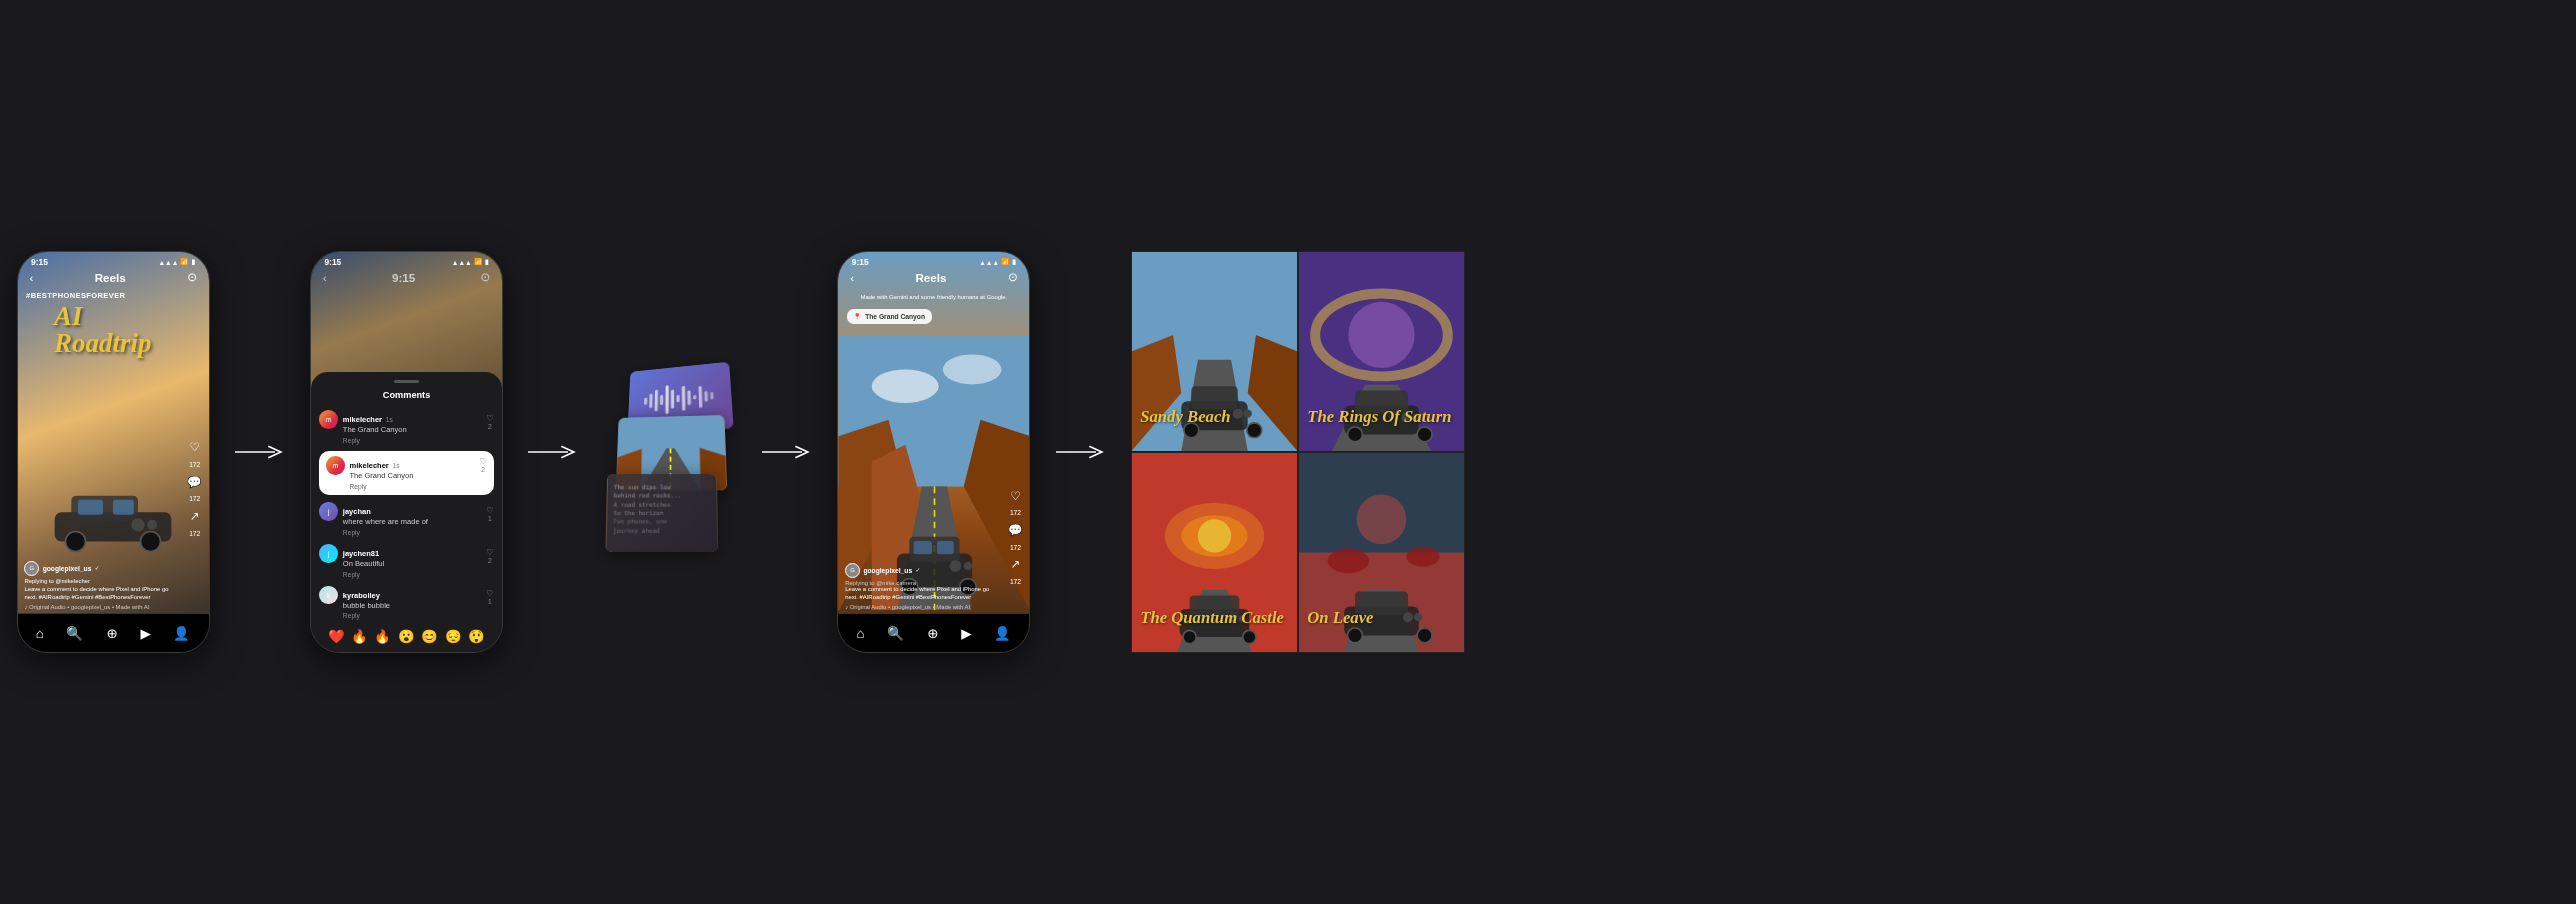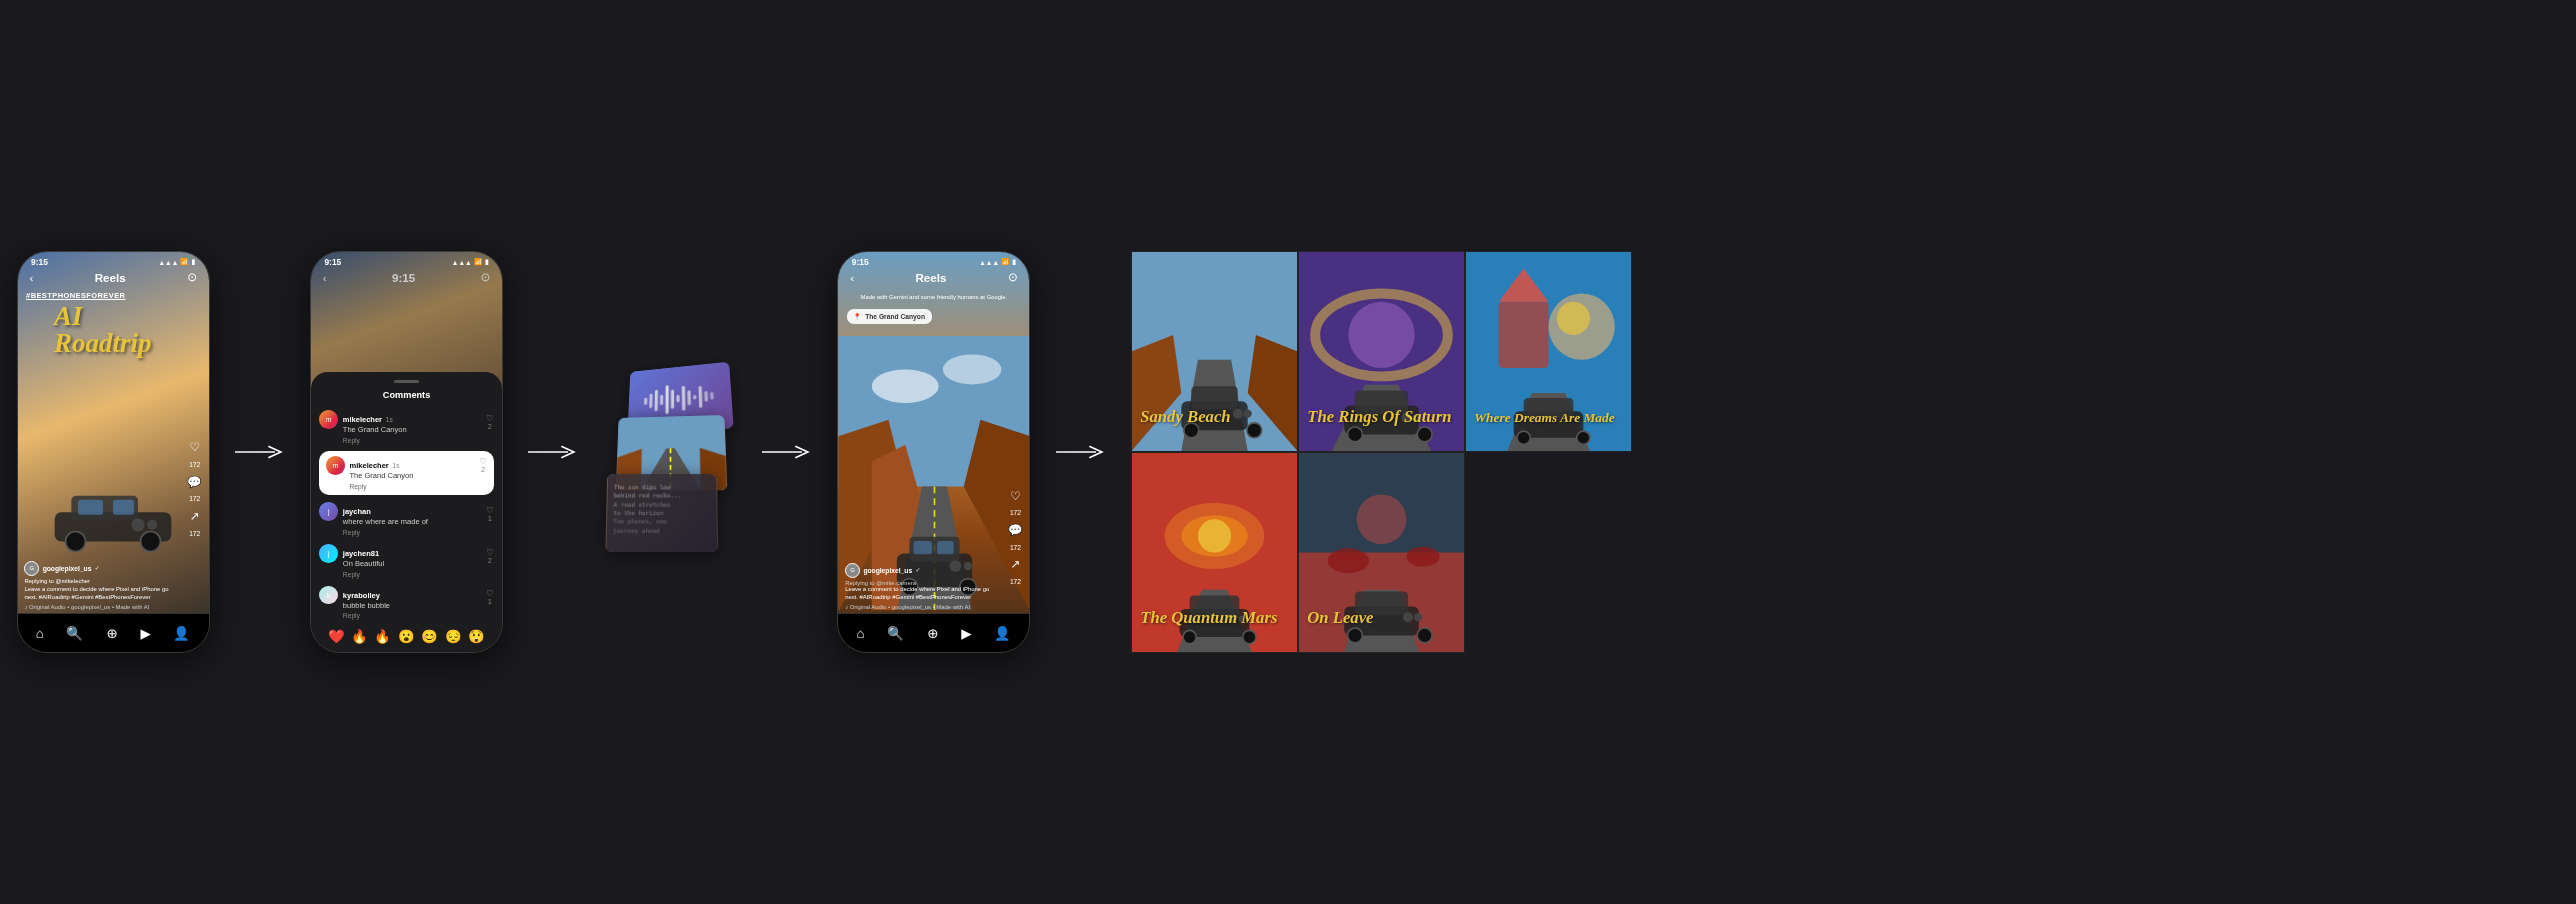--- a/index.html
+++ b/index.html
@@ -92,21 +92,20 @@
       height: calc(100% - 84px);
       overflow: hidden;
     }
 
     .hashtag-text {
       color: #fff;
       font-size: 7.5px;
       font-weight: 700;
       padding: 3.3px 8.4px;
       letter-spacing: 0.4px;
-      text-decoration: underline;
     }
 
     .ai-roadtrip-text {
       color: #e8c43a;
       font-size: 27px;
       font-weight: 900;
       font-style: italic;
       padding: 0 8.4px;
       line-height: 1.0;
       text-shadow: 1.7px 1.7px 3.3px rgba(0,0,0,0.5);
@@ -771,57 +770,41 @@
             <rect x="55" y="185" width="90" height="35" rx="7" fill="#222" opacity="0.85"></rect>
             <rect x="68" y="167" width="64" height="28" rx="5" fill="#333" opacity="0.85"></rect>
             <circle cx="68" cy="220" r="9" fill="#111" stroke="#555" stroke-width="2"></circle>
             <circle cx="152" cy="220" r="9" fill="#111" stroke="#555" stroke-width="2"></circle>
             <circle cx="130" cy="200" r="6" fill="#444"></circle>
             <circle cx="142" cy="200" r="5" fill="#444"></circle>
           </svg>
           <div class="grid-title">The Rings Of Saturn</div>
         </div>
 
-        <div class="grid-cell grid-cell-bg-3">
-          <div class="grid-username">@cassieh</div>
-          <svg style="position:absolute;bottom:0;left:0;width:100%;height:100%;" viewBox="0 0 200 240" preserveAspectRatio="xMidYMid slice">
-            <rect width="200" height="240" fill="#2980b9"></rect>
-            <rect x="40" y="60" width="60" height="80" rx="5" fill="#c0392b" opacity="0.7"></rect>
-            <polygon points="40,60 70,20 100,60" fill="#e74c3c" opacity="0.8"></polygon>
-            <circle cx="140" cy="90" r="40" fill="#e8b070" opacity="0.6"></circle>
-            <circle cx="130" cy="80" r="20" fill="#e8c43a" opacity="0.7"></circle>
-            <polygon points="50,240 80,170 120,170 150,240" fill="#555"></polygon>
-            <rect x="58" y="192" width="84" height="32" rx="7" fill="#222" opacity="0.85"></rect>
-            <rect x="70" y="176" width="60" height="26" rx="5" fill="#333" opacity="0.85"></rect>
-            <circle cx="70" cy="224" r="8" fill="#111" stroke="#555" stroke-width="2"></circle>
-            <circle cx="142" cy="224" r="8" fill="#111" stroke="#555" stroke-width="2"></circle>
-          </svg>
-          <div class="grid-title" style="font-size:13.4px;">Where Dreams Are Made</div>
-        </div>
       </div>
 
       <div class="grid-row">
 
 
         <div class="grid-cell grid-cell-bg-5">
           <div class="grid-username">@soyboan</div>
           <svg style="position:absolute;bottom:0;left:0;width:100%;height:100%;" viewBox="0 0 200 240" preserveAspectRatio="xMidYMid slice">
             <rect width="200" height="240" fill="#c0392b"></rect>
             <ellipse cx="100" cy="100" rx="60" ry="40" fill="#e67e22" opacity="0.5"></ellipse>
             <ellipse cx="100" cy="100" rx="40" ry="25" fill="#f39c12" opacity="0.5"></ellipse>
             <circle cx="100" cy="100" r="20" fill="#e8c43a" opacity="0.8"></circle>
             <polygon points="55,240 85,165 115,165 145,240" fill="#555"></polygon>
             <rect x="58" y="188" width="84" height="34" rx="7" fill="#222" opacity="0.85"></rect>
             <rect x="70" y="172" width="60" height="26" rx="5" fill="#333" opacity="0.85"></rect>
             <circle cx="70" cy="222" r="8" fill="#111" stroke="#555" stroke-width="2"></circle>
             <circle cx="142" cy="222" r="8" fill="#111" stroke="#555" stroke-width="2"></circle>
             <circle cx="122" cy="200" r="5" fill="#444"></circle>
             <circle cx="133" cy="200" r="4" fill="#444"></circle>
           </svg>
-          <div class="grid-title">The Quantum Mars</div>
+          <div class="grid-title">The Quantum Castle</div>
         </div>
 
         <div class="grid-cell grid-cell-bg-6">
           <div class="grid-username">@jrschneidt</div>
           <svg style="position:absolute;bottom:0;left:0;width:100%;height:100%;" viewBox="0 0 200 240" preserveAspectRatio="xMidYMid slice">
             <rect width="200" height="240" fill="#2c3e50"></rect>
             <rect x="0" y="120" width="200" height="120" fill="#c0392b" opacity="0.7"></rect>
             <ellipse cx="60" cy="130" rx="25" ry="15" fill="#8b1a1a" opacity="0.8"></ellipse>
             <ellipse cx="150" cy="125" rx="20" ry="12" fill="#8b1a1a" opacity="0.8"></ellipse>
             <circle cx="100" cy="80" r="30" fill="#e74c3c" opacity="0.4"></circle>

